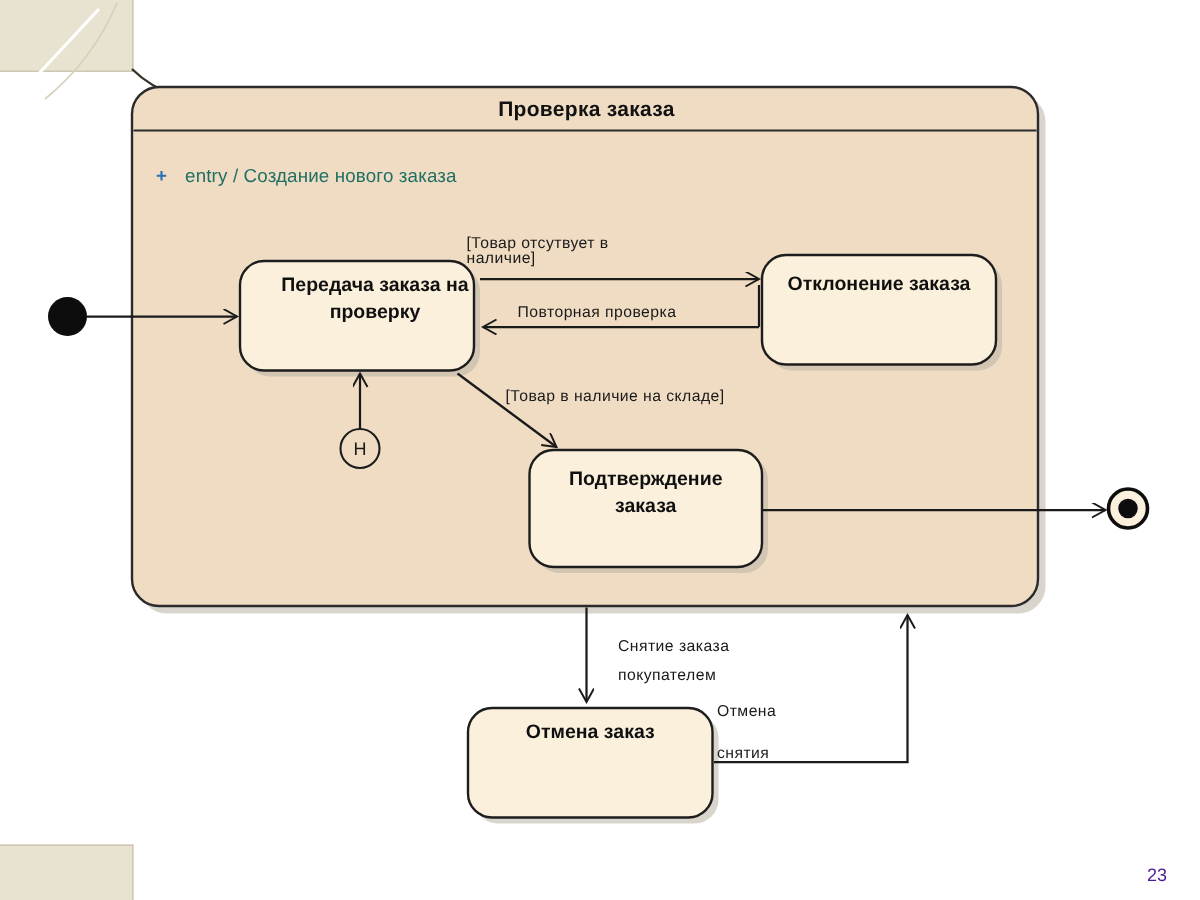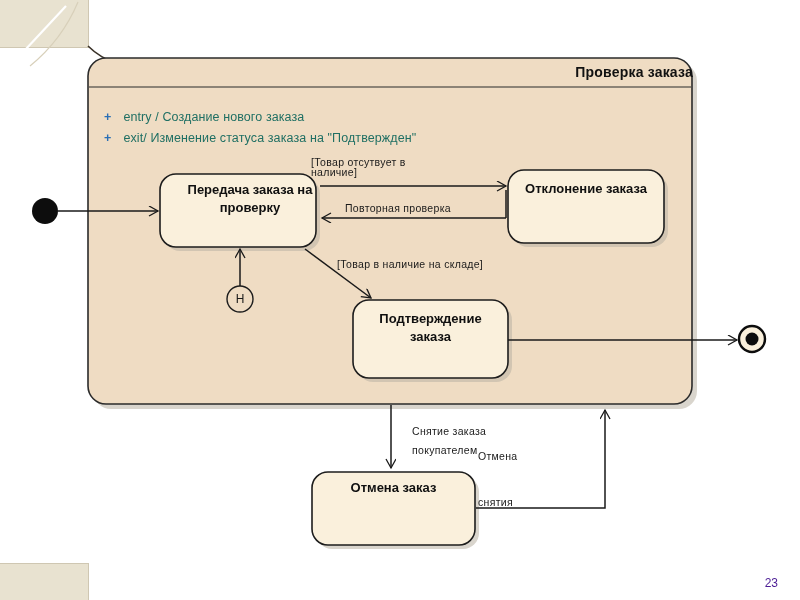--- a/index.html
+++ b/index.html
@@ -56,21 +56,21 @@
   .svg-layer {
     position: absolute;
     left: 0; top: 0;
     width: 800px; height: 600px;
   }
   .composite-title {
     position: absolute;
     left: 89px;
     top: 64px;
     width: 604px;
-    text-align: right;
+    text-align: center;
     font-size: 14px;
     font-weight: bold;
     color: #111111;
     letter-spacing: 0.2px;
   }
   .feature-row {
     position: absolute;
     font-size: 12.5px;
     color: #1f6f63;
     letter-spacing: 0.1px;
@@ -164,23 +164,20 @@
     <line x1="391" y1="405" x2="391" y2="468" stroke="#1a1a1a" stroke-width="1.5" marker-end="url(#openArrow)"></line>
 
     <path d="M 476 508 L 605 508 L 605 410" fill="none" stroke="#1a1a1a" stroke-width="1.5" marker-end="url(#openArrow)"></path>
   </svg>
 
   <div class="composite-title">Проверка заказа</div>
 
   <div class="feature-row" style="left:104px; top:110px;">
     <span class="plus">+</span><span>entry / Создание нового заказа</span>
   </div>
-  <div class="feature-row" style="left:104px; top:131px;">
-    <span class="plus">+</span><span>exit/ Изменение статуса заказа на "Подтвержден"</span>
-  </div>
 
   <div class="state-label" style="left:160px; top:181px; width:180px;">
     <div>Передача заказа на</div>
     <div>проверку</div>
   </div>
 
   <div class="state-label" style="left:353px; top:310px; width:155px;">
     <div>Подтверждение</div>
     <div>заказа</div>
   </div>
@@ -194,16 +191,16 @@
   <div class="trans-label" style="left:311px; top:155px;">[Товар отсутвует в</div>
   <div class="trans-label" style="left:311px; top:165px;text-align:center;">наличие]</div>
 
   <div class="trans-label" style="left:345px; top:201px;">Повторная проверка</div>
 
   <div class="trans-label" style="left:337px; top:257px;">[Товар в наличие на складе]</div>
 
   <div class="trans-label" style="left:412px; top:424px;">Снятие заказа</div>
   <div class="trans-label" style="left:412px; top:443px;">покупателем</div>
 
-  <div class="trans-label" style="left:478px; top:449px;">Отмена</div>
+  <div class="trans-label" style="left:478px; top:467px;">Отмена</div>
   <div class="trans-label" style="left:478px; top:495px;">снятия</div>
 
 </div>
 
 </body></html>

